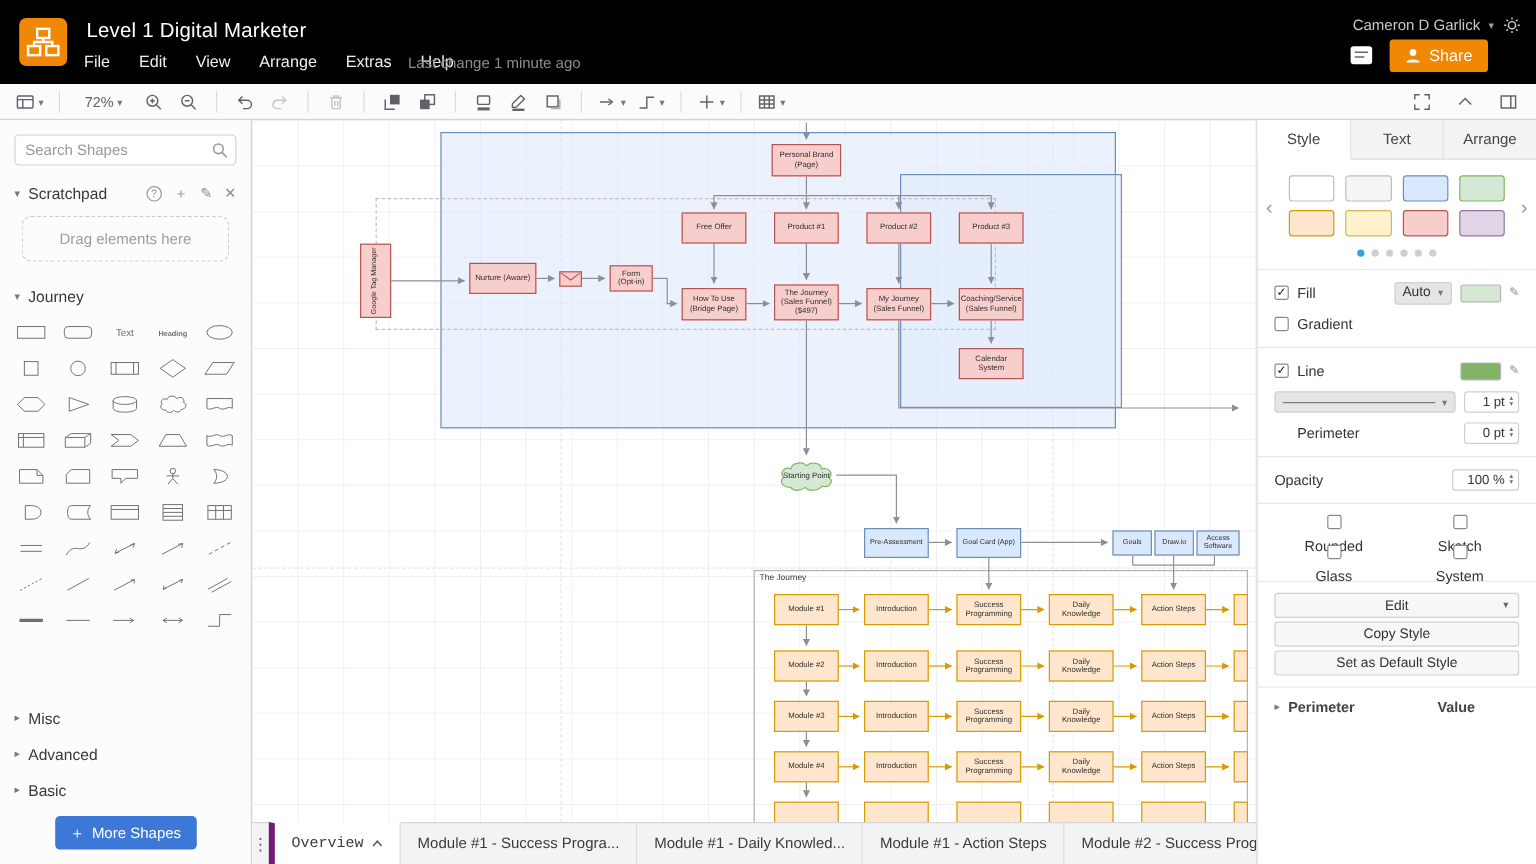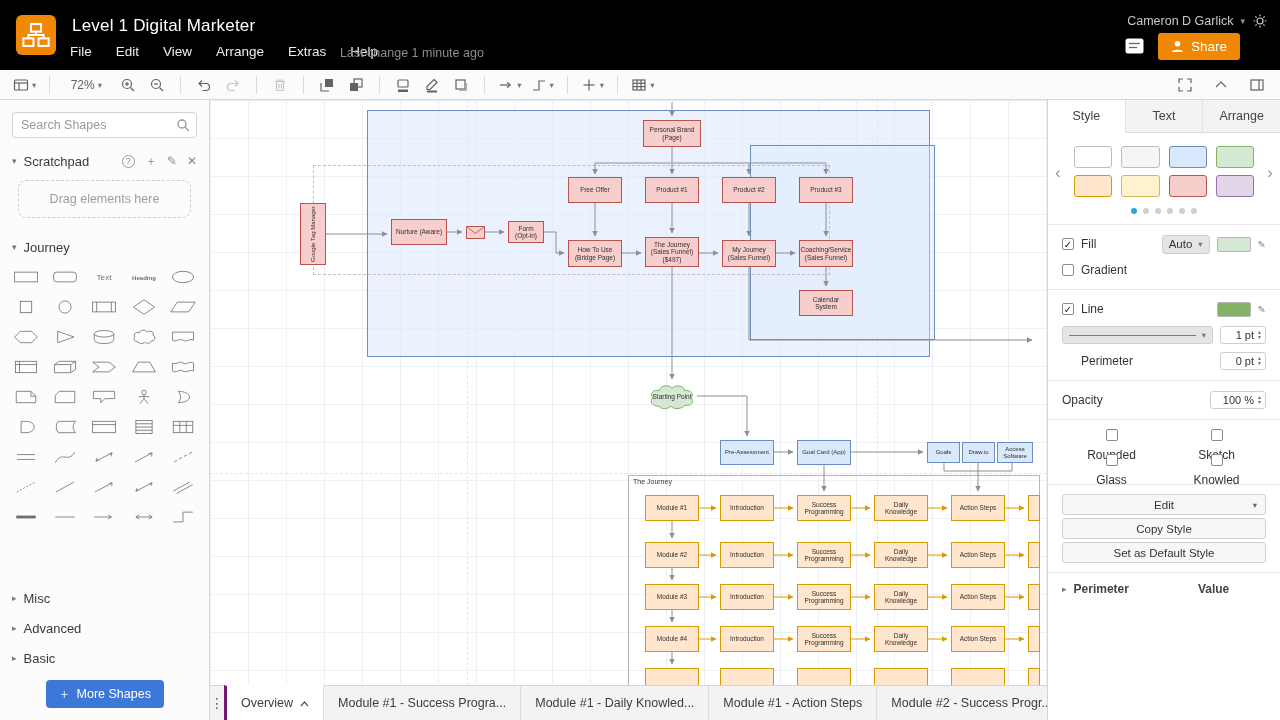--- a/index.html
+++ b/index.html
@@ -63,21 +63,21 @@
   .node.vert { writing-mode:vertical-rl; transform:rotate(180deg); font-size:6px; }
   .node.cloudbox { background:transparent; border:none; padding:0; }
   .node.cloudbox svg { position:absolute; inset:0; width:100%; height:100%; }
   .node.cloudbox span { position:relative; z-index:1; font-size:6.5px; }
   .node.envbox { padding:0; background:var(--c-pink_fill,#F8CECC); border-color:var(--c-pink_stroke,#B85450); }
 
   
   .pagebar { position:absolute; left:210px; right:233px; bottom:0; height:35px; background:#f1f3f4; border-top:1px solid #d5d5d5; display:flex; align-items:stretch; z-index:10; }
   .pagebar-menu { width:26px; display:flex; align-items:center; justify-content:center; color:#666; font-size:14px; cursor:pointer; }
   .page-tab { display:flex; align-items:center; gap:7px; padding:0 14px; font-size:12.5px; color:#3c3c3c; border-right:1px solid #ddd; white-space:nowrap; cursor:pointer; }
-  .page-tab.active { background:#fff; border-left:3px solid #701a75; margin-top:-1px; border-top:1px solid #fff; }
+  .page-tab.active { background:#fff; border-left:5px solid #701a75; margin-top:-1px; border-top:1px solid #fff;font-family:Liberation Mono, monospace; }
   .page-add { width:28px; display:flex; align-items:center; justify-content:center; color:#444; font-size:15px; cursor:pointer; }
   .page-nav { width:22px; display:flex; align-items:center; justify-content:center; color:#b5b5b5; font-size:15px; cursor:pointer; }
 
   
   .format { position:absolute; top:100px; right:0; width:233px; bottom:0; background:#fff; border-left:1px solid #d5d5d5; font-size:12px; color:#333; z-index:10; }
   .fmt-tabs { display:flex; height:33px; border-bottom:1px solid #ddd; background:#f3f3f3; }
   .fmt-tab { flex:1; display:flex; align-items:center; justify-content:center; font-size:12.5px; color:#444; border-right:1px solid #e3e3e3; cursor:pointer; }
   .fmt-tab:last-child { border-right:none; }
   .fmt-tab.active { background:#fff; margin-bottom:-1px; border-bottom:1px solid #fff; }
   .swatch-wrap { position:relative; padding:13px 26px 2px; }
@@ -847,21 +847,21 @@
         <label class="toggle">
           <span class="chk"></span>
           <span>Sketch</span>
         </label>
         <label class="toggle">
           <span class="chk"></span>
           <span>Glass</span>
         </label>
         <label class="toggle">
           <span class="chk"></span>
-          <span>Knowled</span>
+          <span>System</span>
         </label>
       </div>
   </div>
 
   <div class="fmt-section">
     <button class="fmt-btn">
       <span>Edit</span>
       <span class="caret-right">▾</span>
     </button>
     <button class="fmt-btn">

